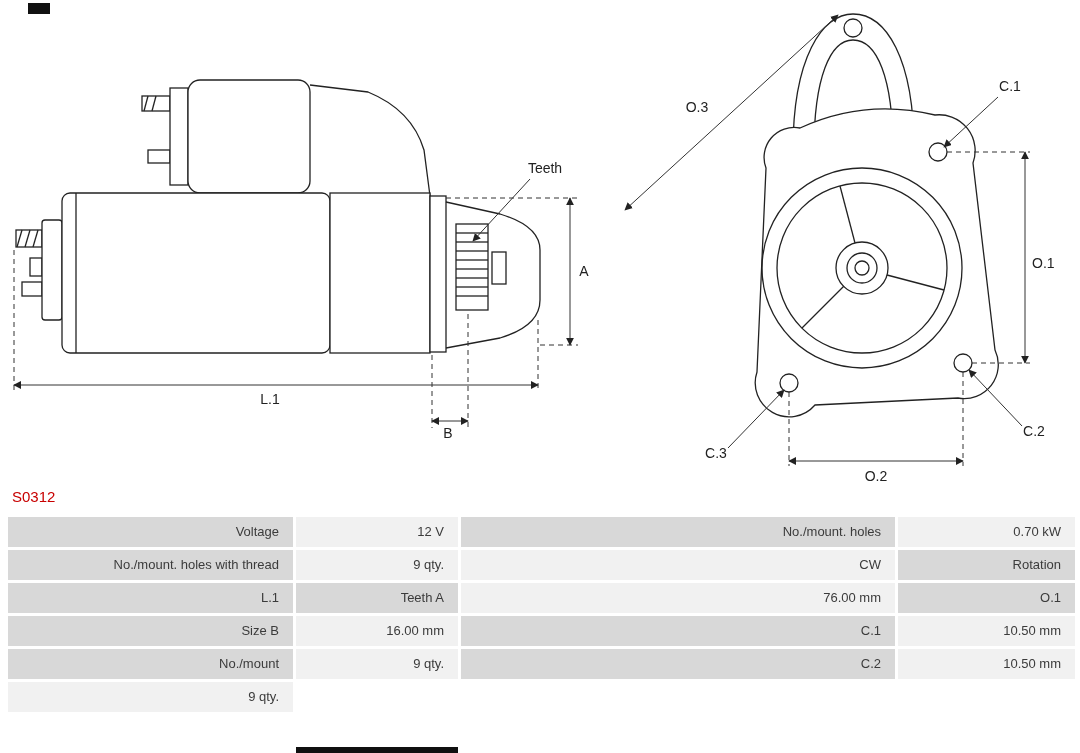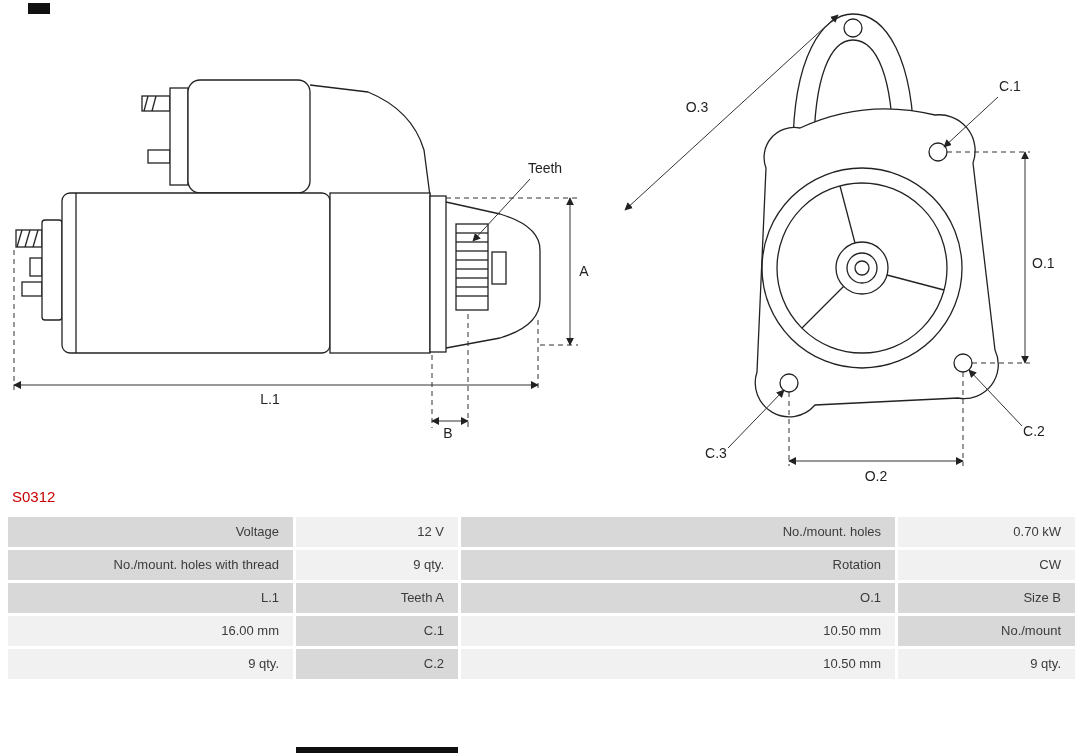--- a/index.html
+++ b/index.html
@@ -152,25 +152,26 @@
   <div class="spec-table">
 
     <div class="cell lbl">Voltage</div>
     <div class="cell val">12 V</div>
     <div class="cell lbl">No./mount. holes</div>
 
     <div class="cell val">0.70 kW</div>
     <div class="cell lbl">No./mount. holes with thread</div>
     <div class="cell val">9 qty.</div>
 
+    <div class="cell val">CW</div>
     <div class="cell lbl">Rotation</div>
-    <div class="cell val">CW</div>
     <div class="cell lbl">L.1</div>
 
     <div class="cell lbl">Teeth A</div>
+    <div class="cell val">76.00 mm</div>
     <div class="cell lbl">O.1</div>
 
     <div class="cell lbl">Size B</div>
     <div class="cell val">16.00 mm</div>
     <div class="cell lbl">C.1</div>
     <div class="cell val">10.50 mm</div>
 
     <div class="cell lbl">No./mount</div>
     <div class="cell val">9 qty.</div>
     <div class="cell lbl">C.2</div>

